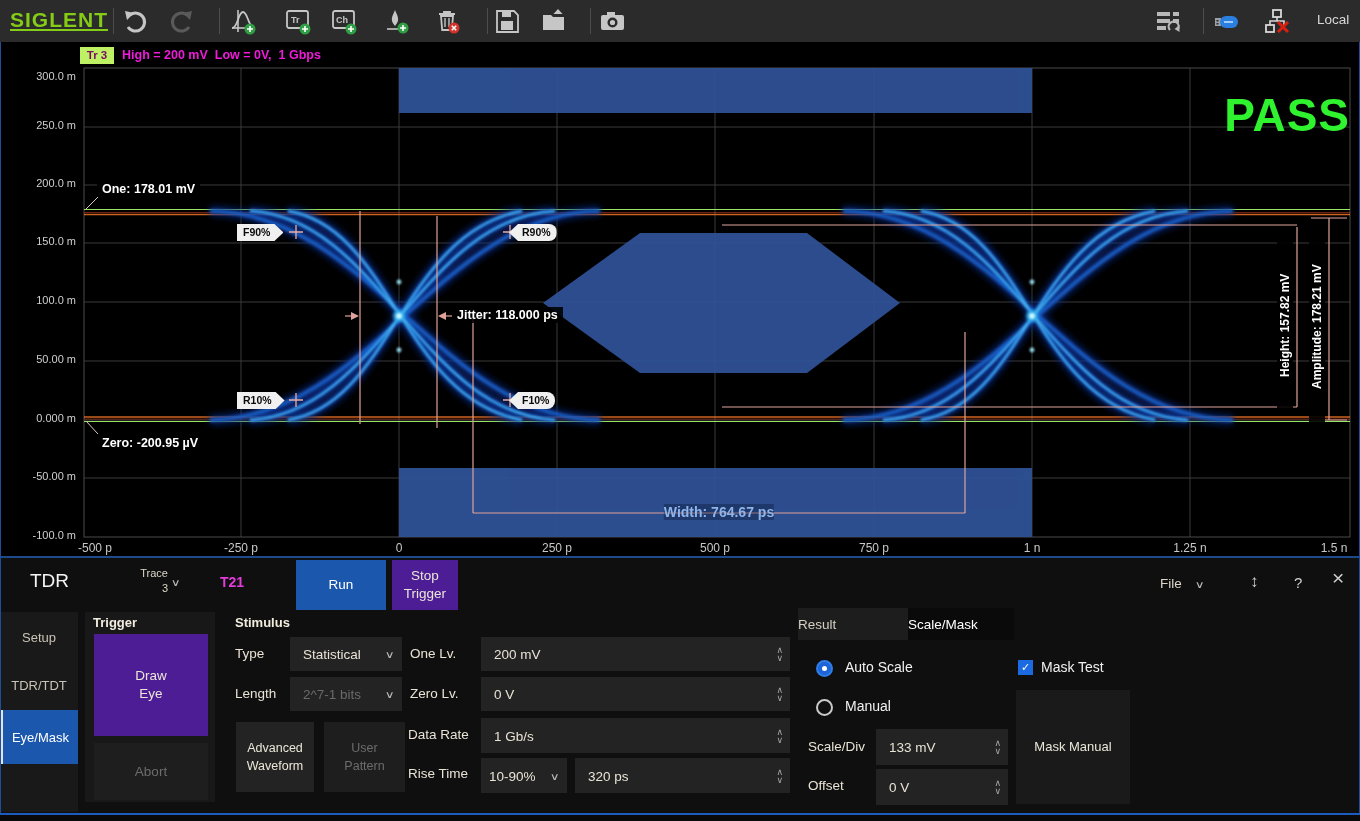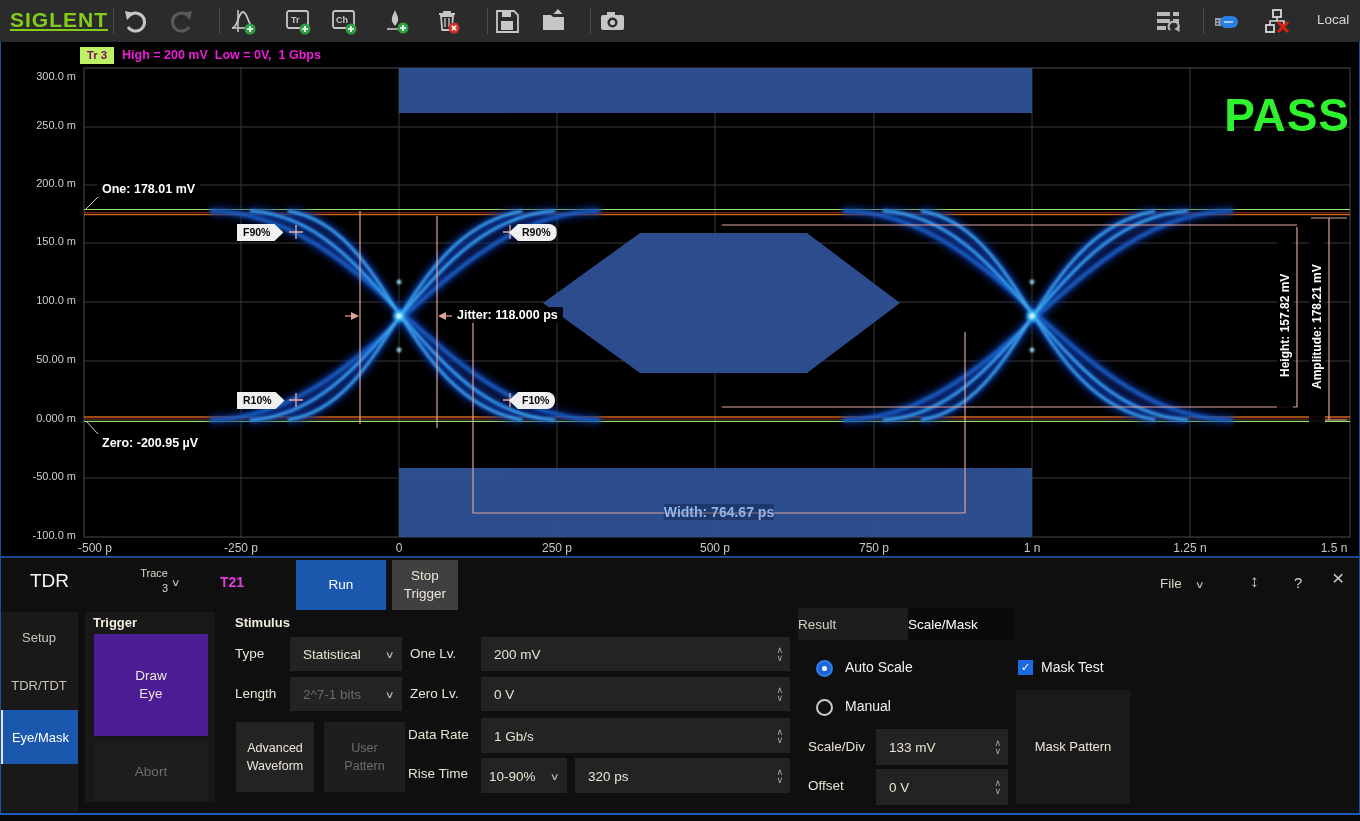--- a/index.html
+++ b/index.html
@@ -37,21 +37,21 @@
   
   .panelbg{left:0;top:558px;width:1360px;height:255px;background:#0f0f0f;}
   .paneltop{left:0;top:556px;width:1360px;height:2px;background:#1d4a8c;}
   .apptitle{left:30px;top:570px;font-size:19px;color:#f5f5f5;}
   .twolines{text-align:right;font-size:11px;color:#ddd7c9;line-height:15px;}
   .chev{font-size:10px;color:#b8b8b8;transform:scaleX(1.35);display:inline-block;}
   .t21{left:220px;top:574px;font-size:14px;font-weight:700;color:#e23cdb;}
   .btn{display:flex;flex-direction:column;align-items:center;justify-content:center;
        text-align:center;color:#ece6d8;font-size:13.5px;line-height:18px;cursor:default;}
   .btn-blue{background:#1a57ad;color:#fff;}
-  .btn-dark{background:#404040;}
+  .btn-dark{background:#4c1d95;}
   .btn-dim{color:#6c6c6c;}
   .hdricon{color:#d0d0d0;}
   .sidebar-item{left:0;width:78px;height:46px;color:#cac4b6;font-size:13px;display:flex;
                 align-items:center;justify-content:center;text-align:right;}
   .sidebar-sel{background:#1a57ad;color:#fff;border-left:3px solid #e4e4e4;width:75px;}
   .sechdr{font-size:13px;font-weight:700;color:#f2ecdf;}
   .lbl{font-size:13.5px;color:#e9e3d5;white-space:nowrap;}
   .field{background:#232323;}
   .fval{position:absolute;left:13px;top:50%;transform:translateY(-50%);
         font-size:13.5px;color:#e9e3d5;white-space:nowrap;}
@@ -443,19 +443,19 @@
 </div>
 <div class="abs lbl" style="left:808px;top:778px">Offset</div>
 <div class="abs field" style="left:876px;top:769px;width:132px;height:36px">
   <span class="fval">0 V</span>
   <span class="spin">
       <span>∧</span>
       <span>∨</span>
     </span>
 </div>
 <div class="abs btn maskbtn" style="left:1016px;top:690px;width:114px;height:114px;font-size:13px">
-  <span>Mask Pattern</span>
+  <span>Mask Manual</span>
 </div>
 
 <div class="abs edge" style="left:0;top:42px;width:1px;height:779px"></div>
 <div class="abs edge" style="left:1359px;top:42px;width:1px;height:779px"></div>
 <div class="abs" style="left:0;top:813px;width:1360px;height:2px;background:#1e5bbf"></div>
 <div class="abs" style="left:0;top:815px;width:1360px;height:6px;background:#0a0a0a"></div>
 
 </body></html>

